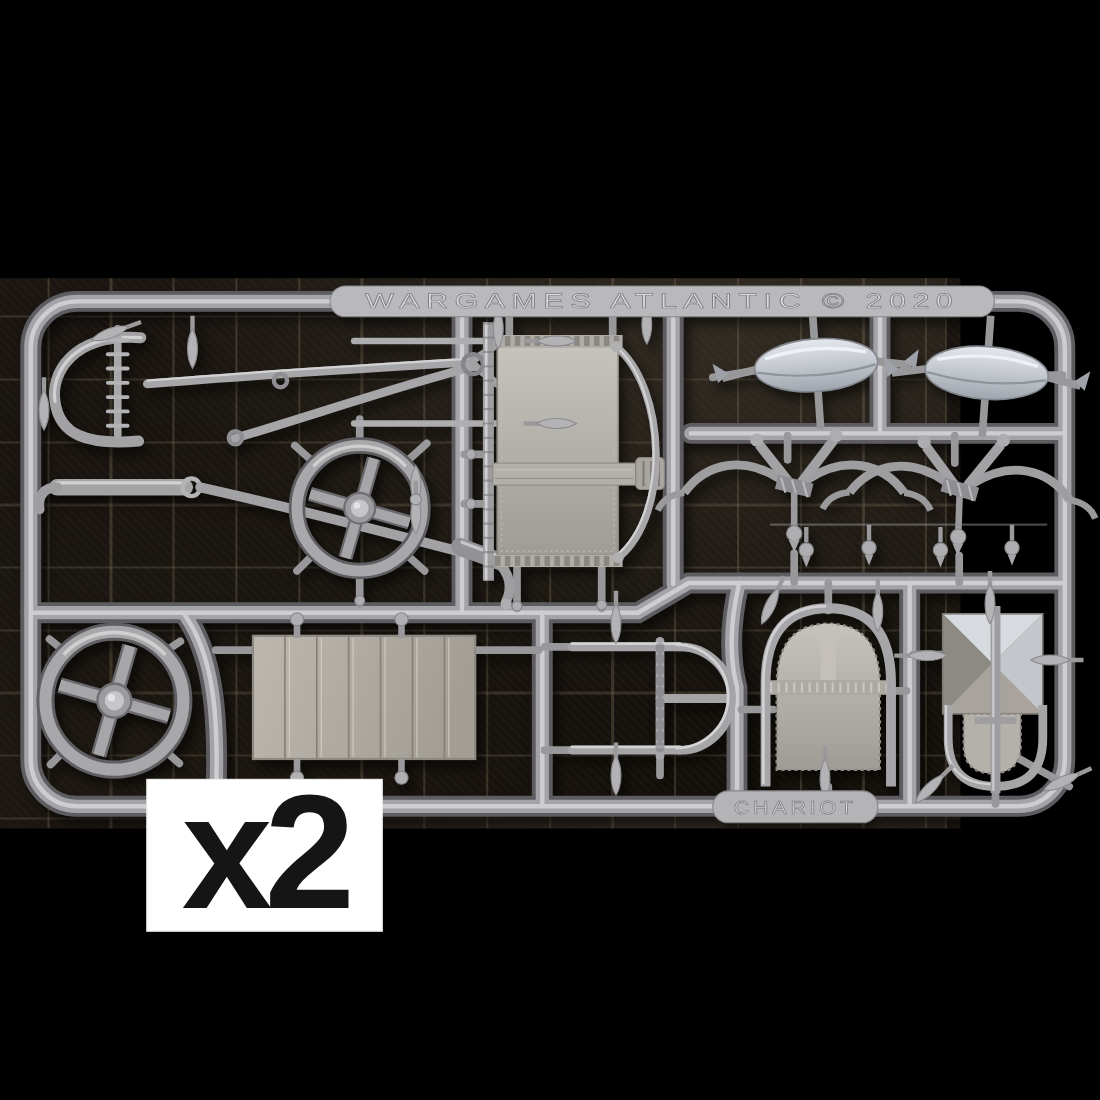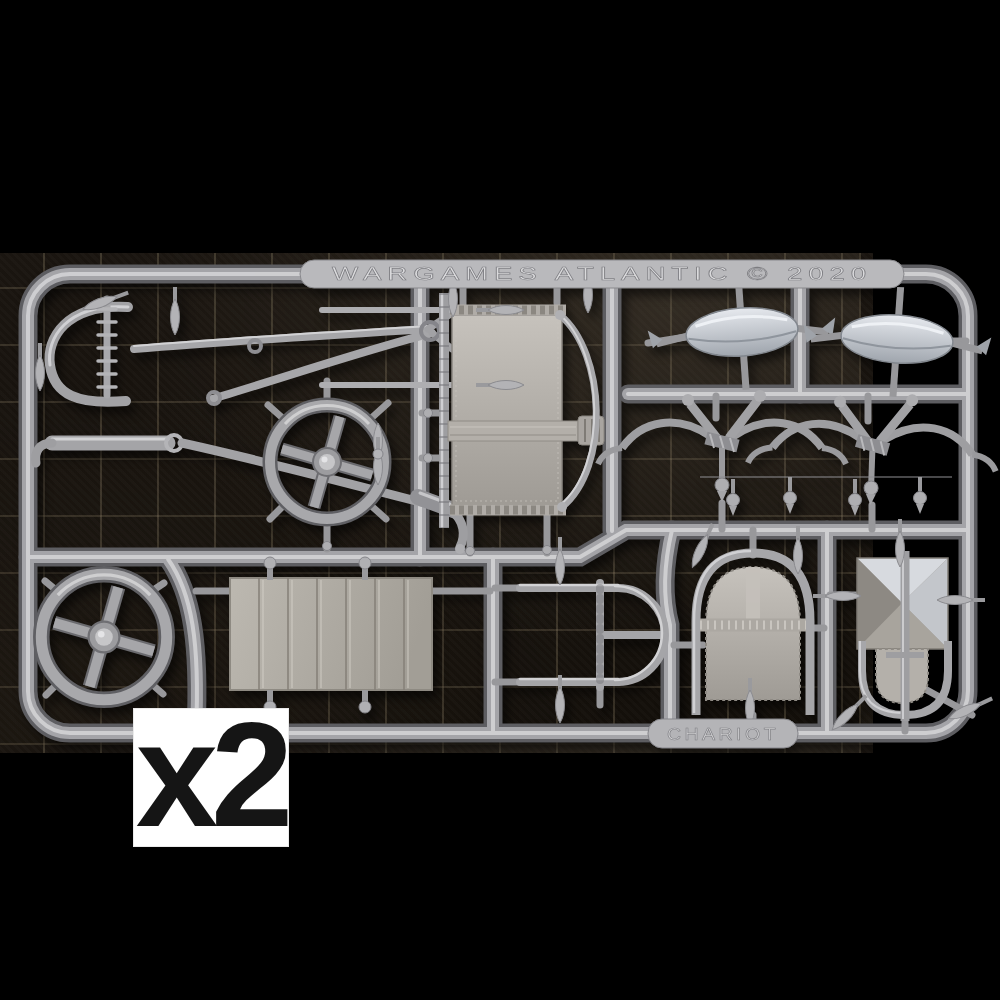--- a/index.html
+++ b/index.html
@@ -20,21 +20,21 @@
       radial-gradient(ellipse at 10% 95%, rgba(70,60,48,.18), rgba(0,0,0,0) 50%),
       repeating-linear-gradient(90deg, rgba(165,150,120,.26) 0 2px, rgba(0,0,0,0) 2px 57px),
       repeating-linear-gradient(0deg, rgba(165,150,120,.22) 0 2px, rgba(0,0,0,0) 2px 57px),
       repeating-linear-gradient(45deg, rgba(255,255,255,.015) 0 3px, rgba(0,0,0,0) 3px 6px),
       linear-gradient(#1a1510,#130f0a);
     background-position:-14px -8px;
   }
   .photo svg{position:absolute;inset:0;filter:drop-shadow(5px 7px 5px rgba(0,0,0,.55));}
   
   .qty{
-    position:absolute;left:133px;top:708px;width:156px;height:139px;
+    position:absolute;left:133px;top:708px;width:215px;height:139px;
     background:#fff;color:#151515;
     display:flex;align-items:center;justify-content:center;
     font-weight:700;font-size:148px;line-height:1;letter-spacing:-7px;
     padding-bottom:6px;box-sizing:border-box;
     box-shadow:0 0 0 1px rgba(220,220,220,.6) inset;
   }
   .qty::first-letter{font-size:.54em;}
   text{font-family:"Liberation Sans",sans-serif;}
 </style>
 </head>

